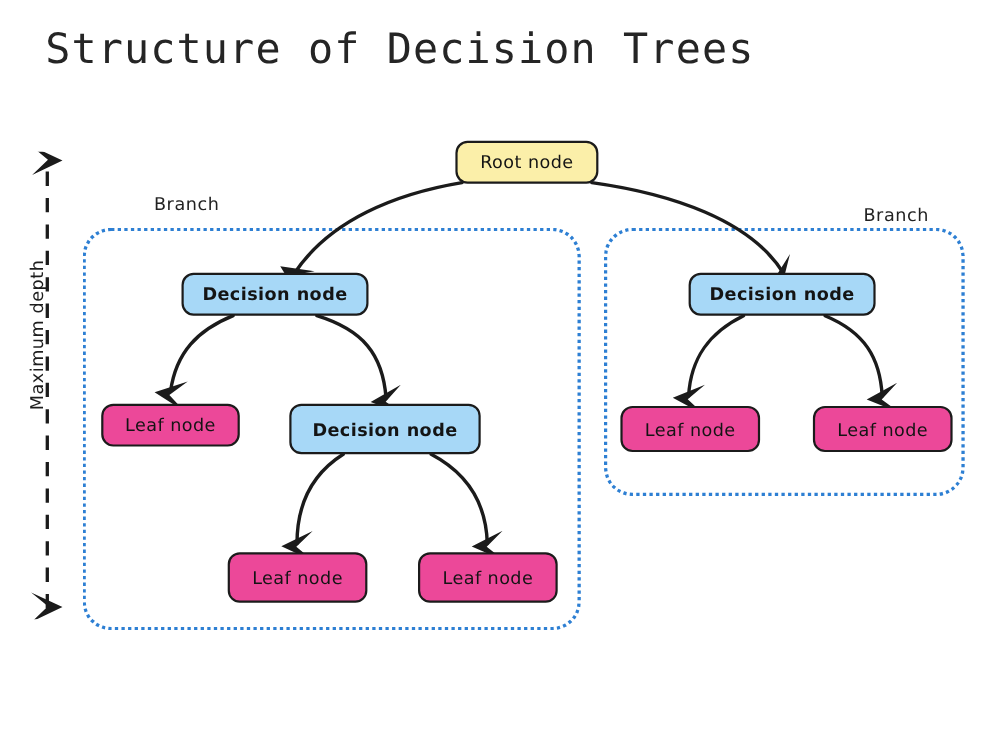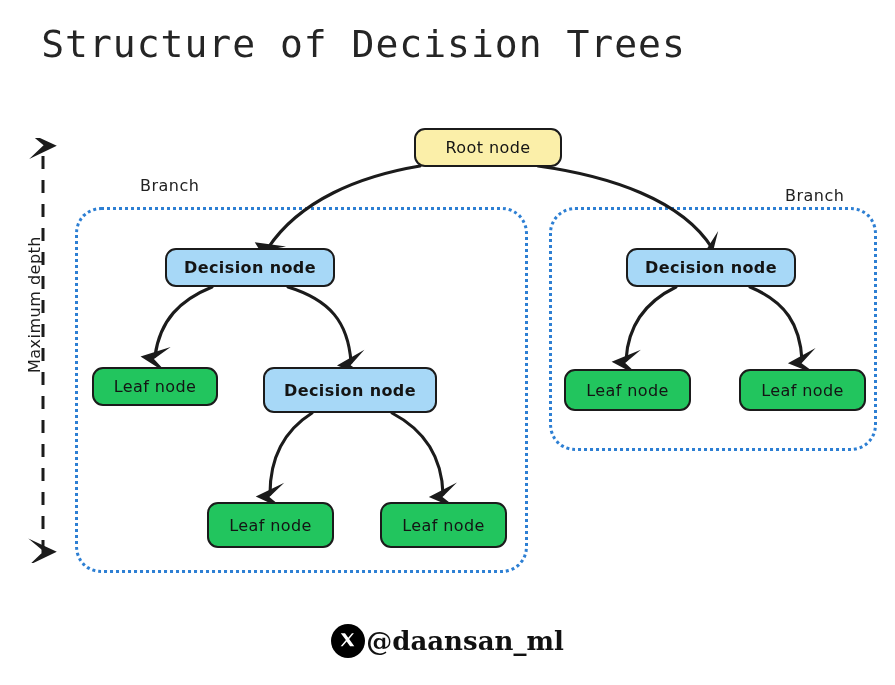--- a/index.html
+++ b/index.html
@@ -55,21 +55,21 @@
     justify-content: center;
     font-family: "DejaVu Sans", sans-serif;
     font-size: 16px;
     color: #141414;
     white-space: nowrap;
     letter-spacing: 0.4px;
     z-index: 5;
   }
   .node.root  { background: #fbefa9; }
   .node.decision { background: #a7d8f7; font-weight: bold; }
-  .node.leaf  { background: #22c55e; }
+  .node.leaf  { background: #ec4899; }
 
   
   #edges {
     position: absolute;
     left: 0; top: 0;
     width: 895px;
     height: 685px;
     z-index: 2;
     pointer-events: none;
   }
@@ -159,21 +159,21 @@
       <path d="M 312,413 C 282,432 270,460 270,494"></path>
 
       <path d="M 392,413 C 428,432 442,460 443,494"></path>
 
       <path d="M 676,287 C 645,302 628,325 626,360"></path>
 
       <path d="M 750,287 C 786,302 800,325 802,360"></path>
     </g>
   </svg>
 
-  <div class="node root" style="left:414px; top:128px; width:148px; height:39px;">Root node</div>
+  <div class="node root" style="left:414px; top:128px; width:130px; height:39px;">Root node</div>
 
   <div class="node decision" style="left:165px; top:248px; width:170px; height:39px;">Decision node</div>
 
   <div class="node leaf" style="left:92px; top:367px; width:126px; height:39px;">Leaf node</div>
 
   <div class="node decision" style="left:263px; top:367px; width:174px; height:46px;">Decision node</div>
 
   <div class="node leaf" style="left:207px; top:502px; width:127px; height:46px;">Leaf node</div>
 
   <div class="node leaf" style="left:380px; top:502px; width:127px; height:46px;">Leaf node</div>
@@ -188,22 +188,14 @@
     <defs>
       <marker id="ah2" markerWidth="10" markerHeight="10" refX="4.6" refY="5" orient="auto" markerUnits="strokeWidth">
         <path d="M0.6,0.4 L5.2,5.2 L9.4,0.1 L5.0,9.6 Z" fill="#1b1b1b"></path>
       </marker>
     </defs>
     <line x1="27" y1="415" x2="27" y2="9" stroke="#1b1b1b" stroke-width="3" stroke-dasharray="13 11" marker-end="url(#ah2)" marker-start="url(#ah2)"></line>
   </svg>
 
   <div id="depth-label">Maximum depth</div>
 
-  <div id="footer">
-    <span id="x-logo">
-      <svg width="18" height="18" viewBox="0 0 24 24" xmlns="http://www.w3.org/2000/svg">
-        <path d="M2.4 1.8h5.6l4.3 6.0 5.0-6.0h2.6l-6.4 7.6 6.9 9.6h-5.6l-4.6-6.4-5.4 6.4H2.2l7.0-8.3L2.4 1.8z" fill="#ffffff"></path>
-      </svg>
-    </span>
-    <span id="handle">@daansan_ml</span>
-  </div>
 
 </div>
 
 </body></html>

